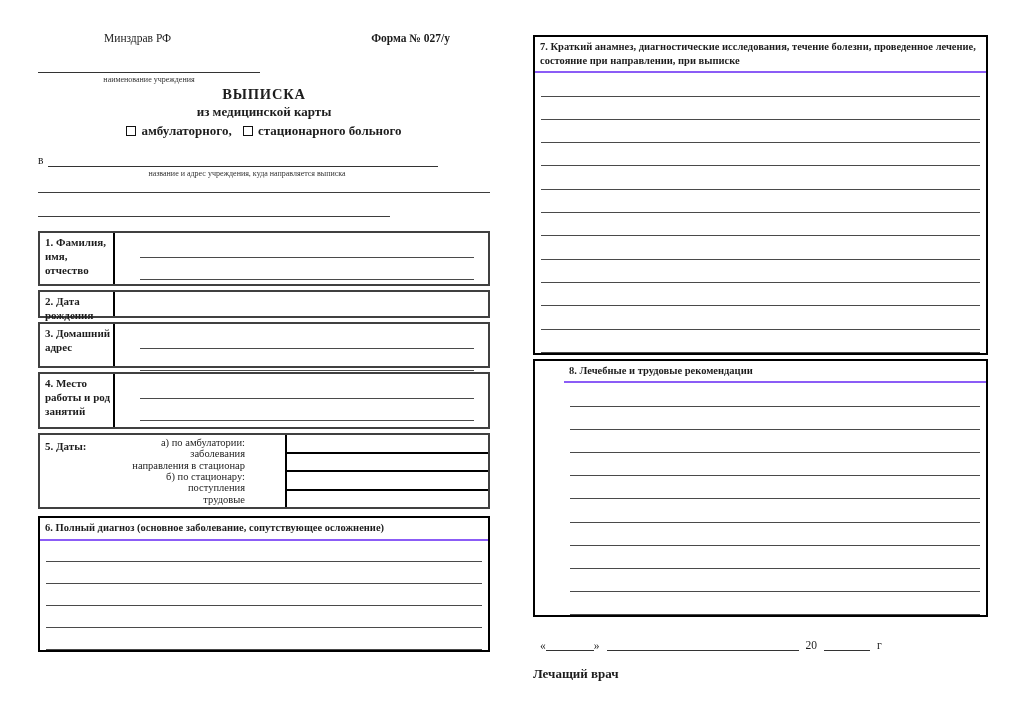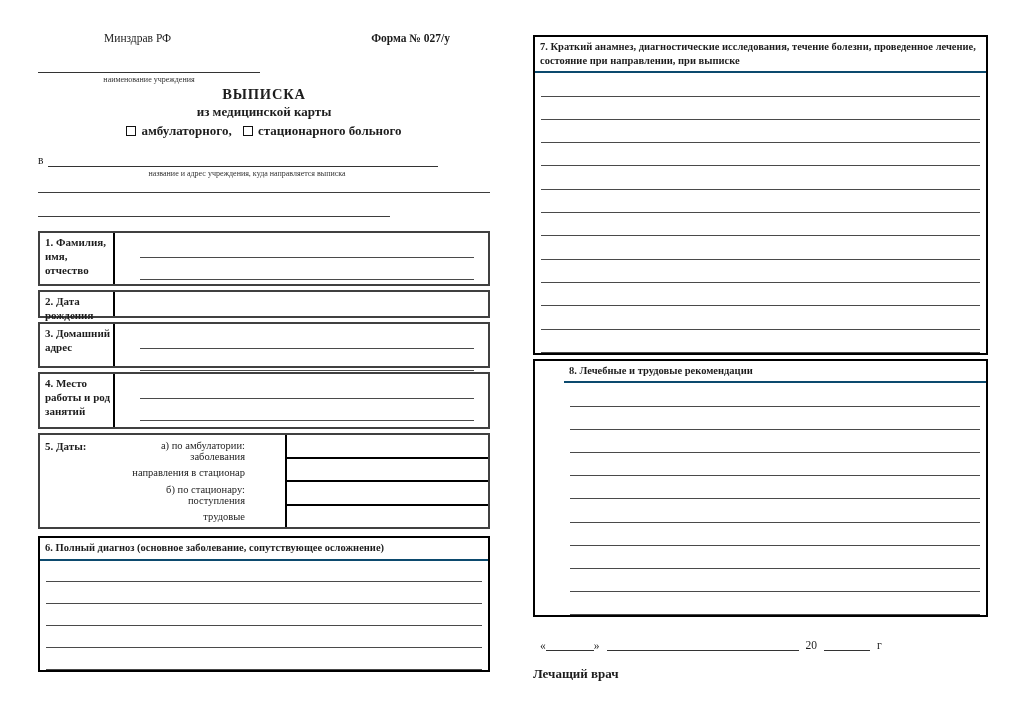--- a/index.html
+++ b/index.html
@@ -37,30 +37,30 @@
   .frow { border:2px solid #404040; display:flex; margin-top:4px; background:#fff; }
   .frow-1 { height:55px; margin-top:14px; }
   .frow-2 { height:28px; }
   .frow-3 { height:46px; }
   .frow-4 { height:57px; }
   .flabel { width:75px; border-right:2px solid #000; font-weight:bold; font-size:11px; line-height:1.27; padding:3px 2px 0 5px; }
   .fcell { flex:1; position:relative; }
   .wline { position:absolute; left:25px; right:14px; border-bottom:1px solid #4a4a4a; }
   .wl-a { top:24px; } .wl-b { top:46px; }
 
-  .frow-5 { height:96px; }
+  .frow-5 { height:76px; }
   .f5-label { width:75px; font-weight:bold; font-size:11px; padding:5px 0 0 5px; }
   .f5-subs { flex:1; display:flex; flex-direction:column; justify-content:space-around; text-align:right; font-size:10.5px; padding:2px 40px 2px 0; }
   .f5-boxes { width:203px; border-left:2px solid #000; display:flex; flex-direction:column; }
   .f5-box { flex:1; border-bottom:2px solid #000; }
   .f5-box:last-child { border-bottom:none; }
 
   .secbox { border:2px solid #000; background:#fff; }
   .frow-6 { margin-top:7px; }
-  .sec-head { font-weight:bold; font-size:10.5px; padding:3px 5px 4px; border-bottom:2px solid #0c4a6e; line-height:1.3; }
+  .sec-head { font-weight:bold; font-size:10.5px; padding:3px 5px 4px; border-bottom:2px solid #8b5cf6; line-height:1.3; }
   .ruled { padding:0 6px; }
   .ruled .line { border-bottom:1px solid #4a4a4a; }
   .f6-body  .line { height:21.8px; }
   .sec7-body .line { height:23.3px; }
   .sec8-body .line { height:23.2px; }
   .sec8 { margin-top:4px;padding-left:29px; }
 
   
   .date-row { display:flex; align-items:flex-end; margin-top:22px; font-size:11.5px; line-height:12px; padding-left:7px; }
   .ul { border-bottom:1px solid #333; height:11px; }

